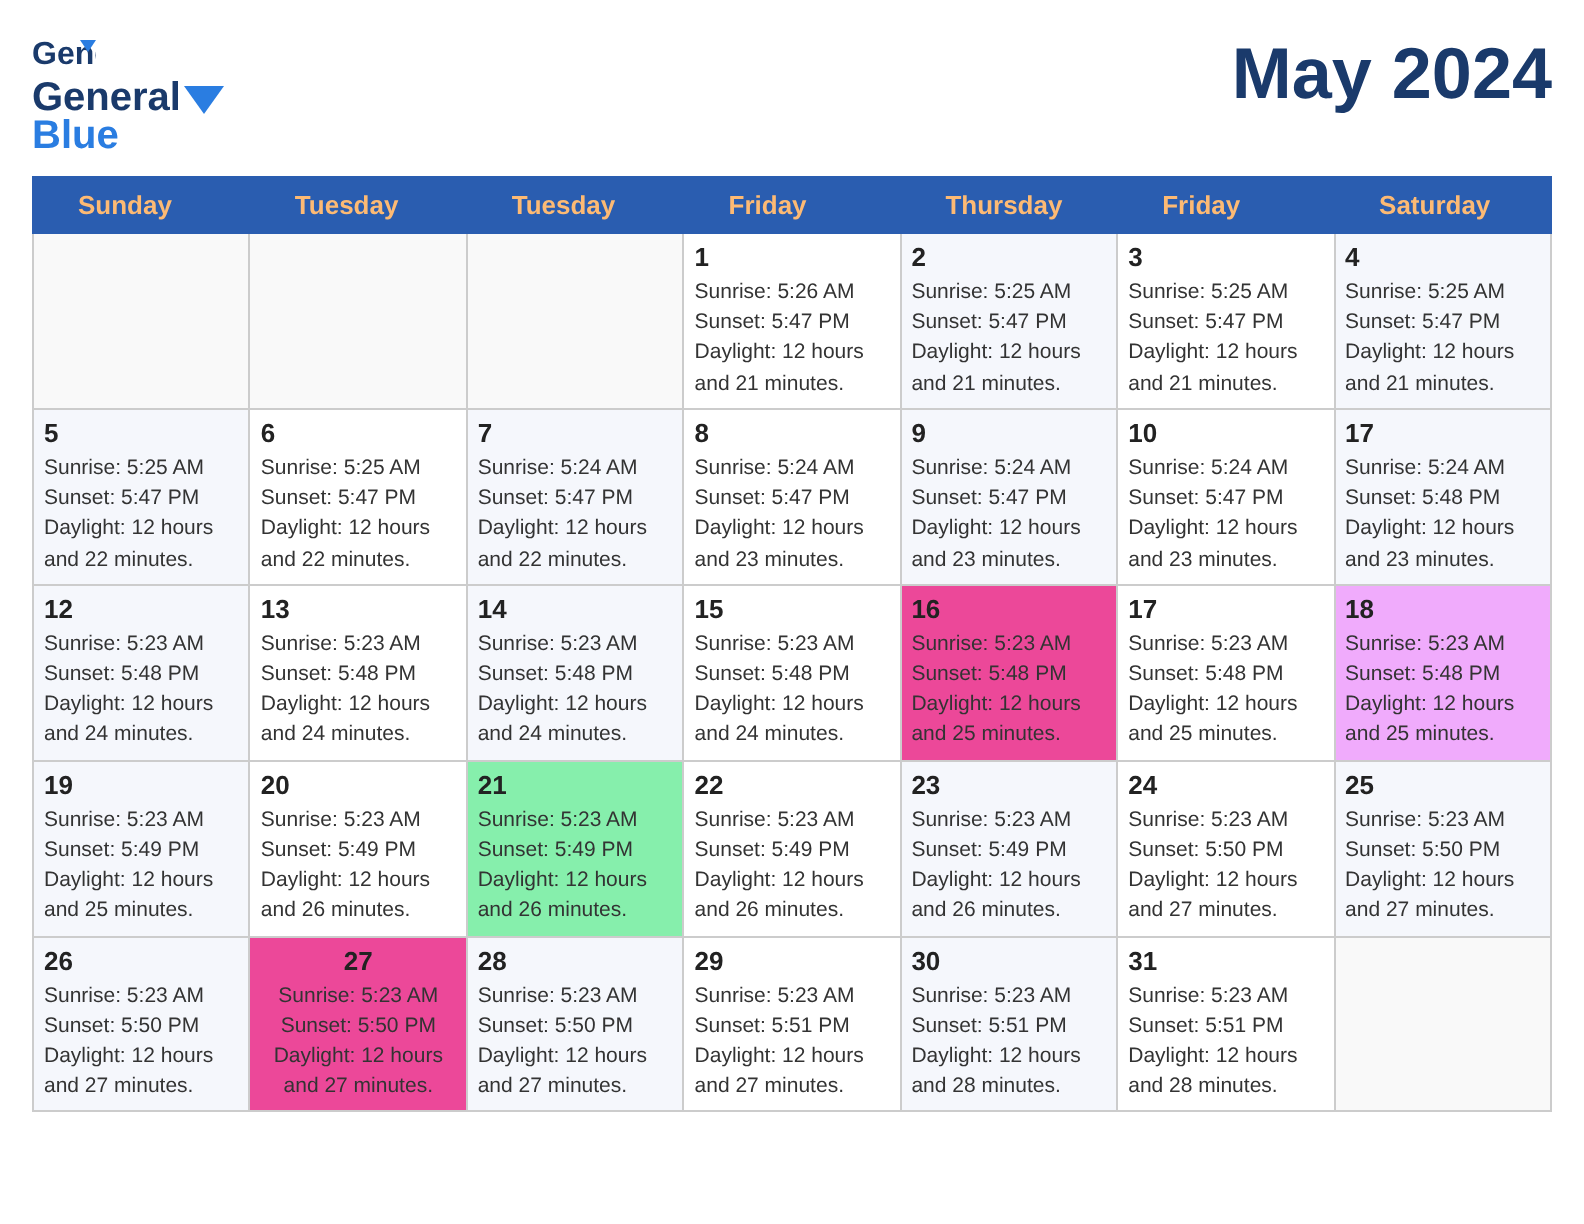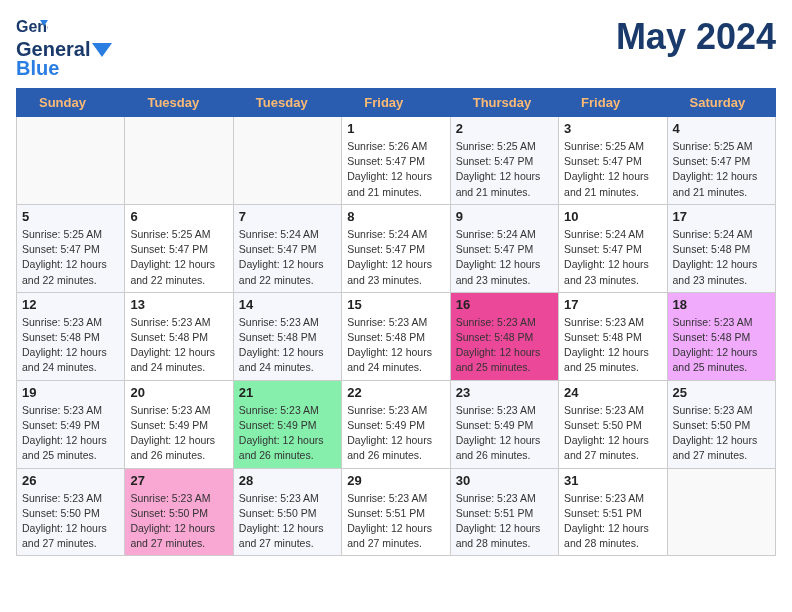--- a/index.html
+++ b/index.html
@@ -283,21 +283,21 @@
 Daylight: 12 hours and 27 minutes.</div>
         </td>
       </tr>
       <tr>
         <td style="background-color: rgb(245, 247, 252);">
           <div class="day-number">26</div>
           <div class="day-info" style="white-space: pre-line;">Sunrise: 5:23 AM
 Sunset: 5:50 PM
 Daylight: 12 hours and 27 minutes.</div>
         </td>
-        <td style="background-color: #f9a8d4;">
+        <td style="background-color: #ec4899; text-align: center;">
           <div class="day-number">27</div>
           <div class="day-info" style="white-space: pre-line;">Sunrise: 5:23 AM
 Sunset: 5:50 PM
 Daylight: 12 hours and 27 minutes.</div>
         </td>
         <td style="background-color: rgb(245, 247, 252);">
           <div class="day-number">28</div>
           <div class="day-info" style="white-space: pre-line;">Sunrise: 5:23 AM
 Sunset: 5:50 PM
 Daylight: 12 hours and 27 minutes.</div>

